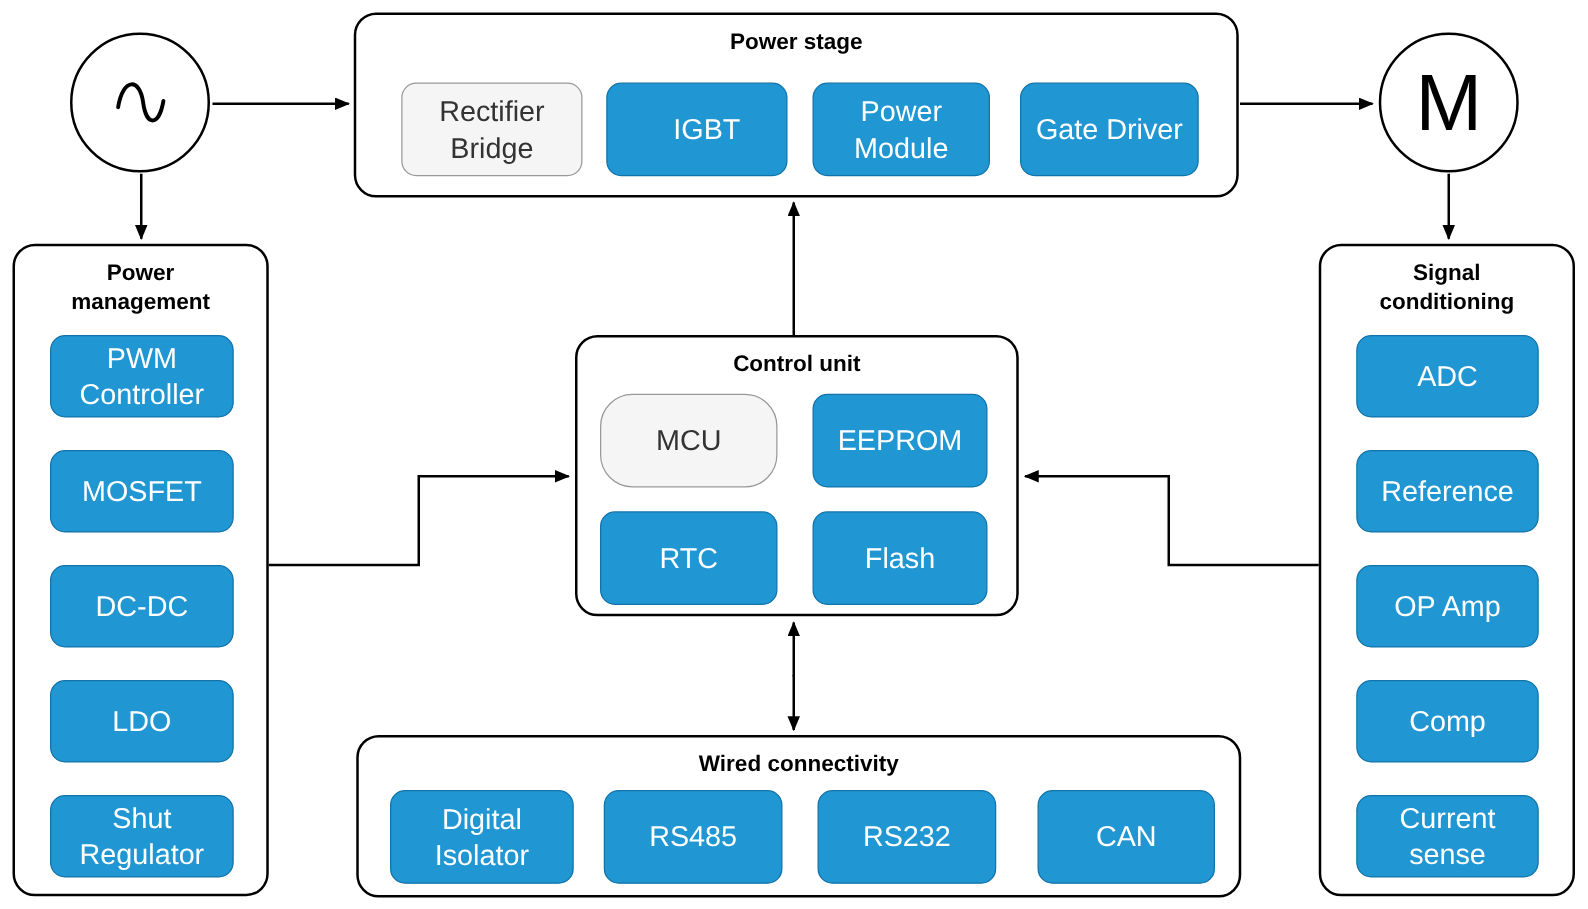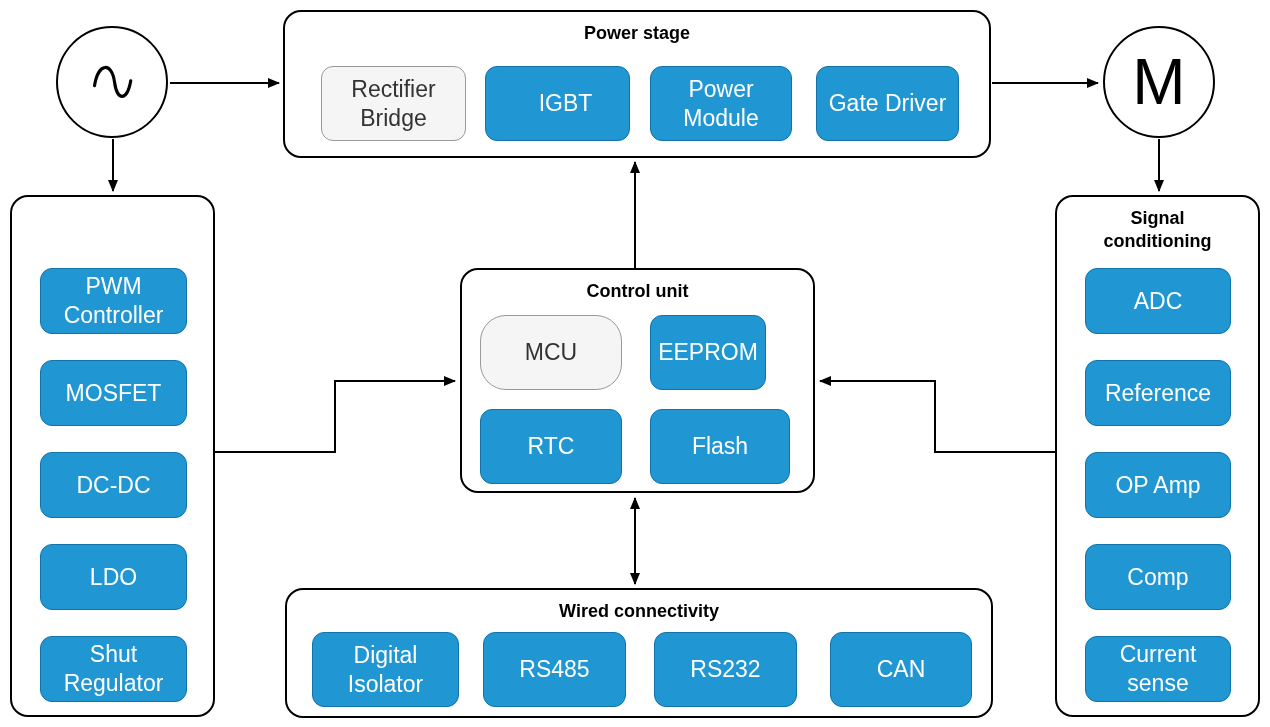--- a/index.html
+++ b/index.html
@@ -66,31 +66,32 @@
 
   <div class="group" style="left:283px;top:10px;width:708px;height:148px;">
     <div class="gtitle">Power stage</div>
     <div class="block gray" style="left:36px;top:54px;width:145px;height:75px;">Rectifier Bridge</div>
     <div class="block blue" style="left:200px;top:54px;width:145px;height:75px;padding-left:24px;">IGBT</div>
     <div class="block blue" style="left:365px;top:54px;width:142px;height:75px;">Power Module</div>
     <div class="block blue" style="left:531px;top:54px;width:143px;height:75px;">Gate Driver</div>
   </div>
 
   <div class="group" style="left:10px;top:195px;width:205px;height:522px;">
+    <div class="gtitle narrow">Power management</div>
     <div class="block blue" style="left:28px;top:71px;width:147px;height:66px;">PWM Controller</div>
     <div class="block blue" style="left:28px;top:163px;width:147px;height:66px;">MOSFET</div>
     <div class="block blue" style="left:28px;top:255px;width:147px;height:66px;">DC-DC</div>
     <div class="block blue" style="left:28px;top:347px;width:147px;height:66px;">LDO</div>
     <div class="block blue" style="left:28px;top:439px;width:147px;height:66px;">Shut Regulator</div>
   </div>
 
   <div class="group" style="left:460px;top:268px;width:355px;height:225px;padding-left:36px;">
     <div class="gtitle">Control unit</div>
     <div class="block gray" style="left:18px;top:45px;width:142px;height:75px;border-radius:26px;">MCU</div>
-    <div class="block blue" style="left:188px;top:45px;width:116px;height:75px;">EEPROM</div>
+    <div class="block blue" style="left:188px;top:45px;width:140px;height:75px;">EEPROM</div>
     <div class="block blue" style="left:18px;top:139px;width:142px;height:75px;">RTC</div>
     <div class="block blue" style="left:188px;top:139px;width:140px;height:75px;">Flash</div>
   </div>
 
   <div class="group" style="left:1055px;top:195px;width:205px;height:522px;">
     <div class="gtitle narrow">Signal conditioning</div>
     <div class="block blue" style="left:28px;top:71px;width:146px;height:66px;">ADC</div>
     <div class="block blue" style="left:28px;top:163px;width:146px;height:66px;">Reference</div>
     <div class="block blue" style="left:28px;top:255px;width:146px;height:66px;">OP Amp</div>
     <div class="block blue" style="left:28px;top:347px;width:146px;height:66px;">Comp</div>

